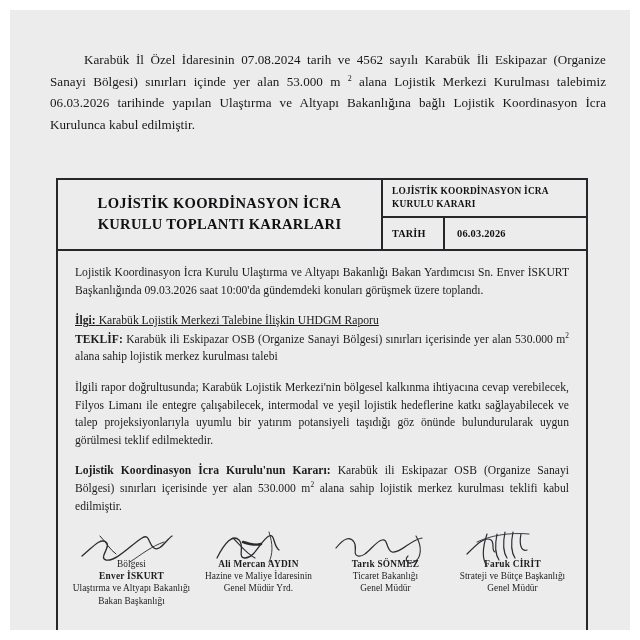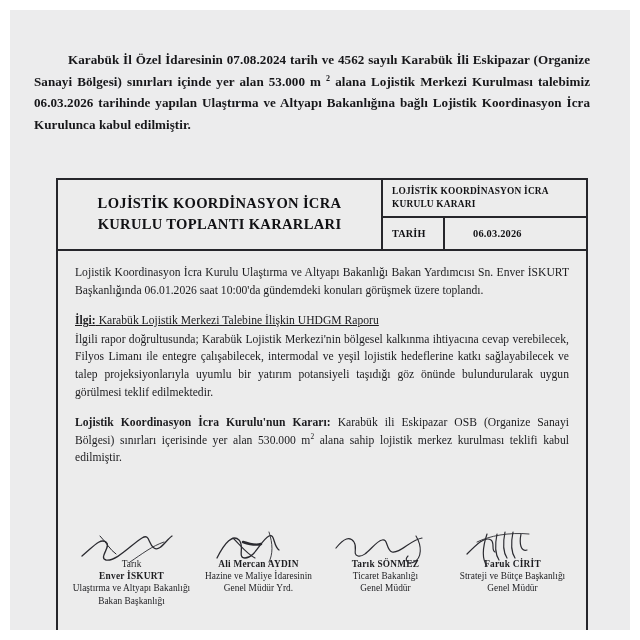--- a/index.html
+++ b/index.html
@@ -19,29 +19,29 @@
     left: 10px;
     top: 10px;
     width: 620px;
     height: 620px;
     background: #ececed;
     overflow: hidden;
   }
   
   .intro {
     position: absolute;
-    left: 24px;
+    left: 40px;
     top: 26px;
     width: 556px;
     font-size: 13.1px;
     line-height: 21.5px;
     color: #17171a;
     text-align: justify;
     text-indent: 34px;
-    font-weight: 700;
+    font-weight: 400;
     letter-spacing: 0.05px;
   }
   .intro sup {
     font-size: 8px;
     vertical-align: super;
     line-height: 0;
   }
   
   .doc-box {
     position: absolute;
@@ -113,21 +113,21 @@
     font-weight: bold;
     font-size: 10.2px;
     color: #111114;
     letter-spacing: 0.2px;
     box-sizing: border-box;
   }
   .meta-val {
     flex: 1 1 auto;
     display: flex;
     align-items: center;
-    padding-left: 28px;
+    padding-left: 12px;
     font-weight: bold;
     font-size: 10.4px;
     color: #111114;
     letter-spacing: 0.2px;
     box-sizing: border-box;
   }
   
   .doc-body {
     padding: 13px 17px 0 17px;
   }
@@ -206,40 +206,41 @@
         <div class="meta-row">
           <div class="meta-key">TARİH</div>
           <div class="meta-val">06.03.2026</div>
         </div>
       </div>
 
     </div>
 
     <div class="doc-body">
 
-      <p class="para">Lojistik Koordinasyon İcra Kurulu Ulaştırma ve Altyapı Bakanlığı Bakan Yardımcısı Sn. Enver İSKURT Başkanlığında 06.01.2026 saat 10:00'da gündemdeki konuları görüşmek üzere toplandı.</p>
+      <p class="para">Lojistik Koordinasyon İcra Kurulu Ulaştırma ve Altyapı Bakanlığı Bakan Yardımcısı Sn. Enver İSKURT Başkanlığında 09.03.2026 saat 10:00'da gündemdeki konuları görüşmek üzere toplandı.</p>
 
       <p class="para tight"><b>İlgi:</b><span> Karabük Lojistik Merkezi Talebine İlişkin UHDGM Raporu</span></p>
 
+      <p class="para"><b>TEKLİF:</b><span> Karabük ili Eskipazar OSB (Organize Sanayi Bölgesi) sınırları içerisinde yer alan 530.000 m</span><sup>2</sup><span> alana sahip lojistik merkez kurulması talebi</span></p>
 
       <p class="para">İlgili rapor doğrultusunda; Karabük Lojistik Merkezi'nin bölgesel kalkınma ihtiyacına cevap verebilecek, Filyos Limanı ile entegre çalışabilecek, intermodal ve yeşil lojistik hedeflerine katkı sağlayabilecek ve talep projeksiyonlarıyla uyumlu bir yatırım potansiyeli taşıdığı göz önünde bulundurularak uygun görülmesi teklif edilmektedir.</p>
 
       <p class="para"><b>Lojistik Koordinasyon İcra Kurulu'nun Kararı:</b><span> Karabük ili Eskipazar OSB (Organize Sanayi Bölgesi) sınırları içerisinde yer alan 530.000 m</span><sup>2</sup><span> alana sahip lojistik merkez kurulması teklifi kabul edilmiştir.</span></p>
 
     </div>
 
     <div class="sign-row">
 
       <div class="sign-cell">
         <svg class="sig-scribble" viewBox="0 0 112 40">
           <path d="M6 28 C18 18, 24 10, 30 14 C36 18, 22 30, 30 32 C40 34, 56 16, 66 10 C74 5, 72 16, 78 20 C84 24, 90 12, 96 8" fill="none" stroke="#2a2a30" stroke-width="1.3" stroke-linecap="round"></path>
           <path d="M24 8 C30 14, 34 22, 40 26" fill="none" stroke="#2a2a30" stroke-width="1" stroke-linecap="round"></path>
           <path d="M54 34 C66 26, 76 18, 88 14" fill="none" stroke="#2a2a30" stroke-width="0.9" stroke-linecap="round"></path>
         </svg>
-        <span class="sign-line">Tarık</span>
+        <span class="sign-line">Bölgesi</span>
         <span class="sign-line name">Enver İSKURT</span>
         <span class="sign-line">Ulaştırma ve Altyapı Bakanlığı</span>
         <span class="sign-line">Bakan Başkanlığı</span>
       </div>
 
       <div class="sign-cell">
         <svg class="sig-scribble" viewBox="0 0 112 40">
           <path d="M14 30 C22 14, 30 6, 36 12 C42 18, 34 30, 42 30 C52 30, 58 12, 66 8 C72 5, 70 18, 76 22" fill="none" stroke="#2a2a30" stroke-width="1.3" stroke-linecap="round"></path>
           <path d="M30 10 C38 18, 44 26, 52 30" fill="none" stroke="#2a2a30" stroke-width="1.1" stroke-linecap="round"></path>
           <path d="M40 14 C46 16, 52 18, 58 16" fill="none" stroke="#2a2a30" stroke-width="2.4" stroke-linecap="round"></path>

